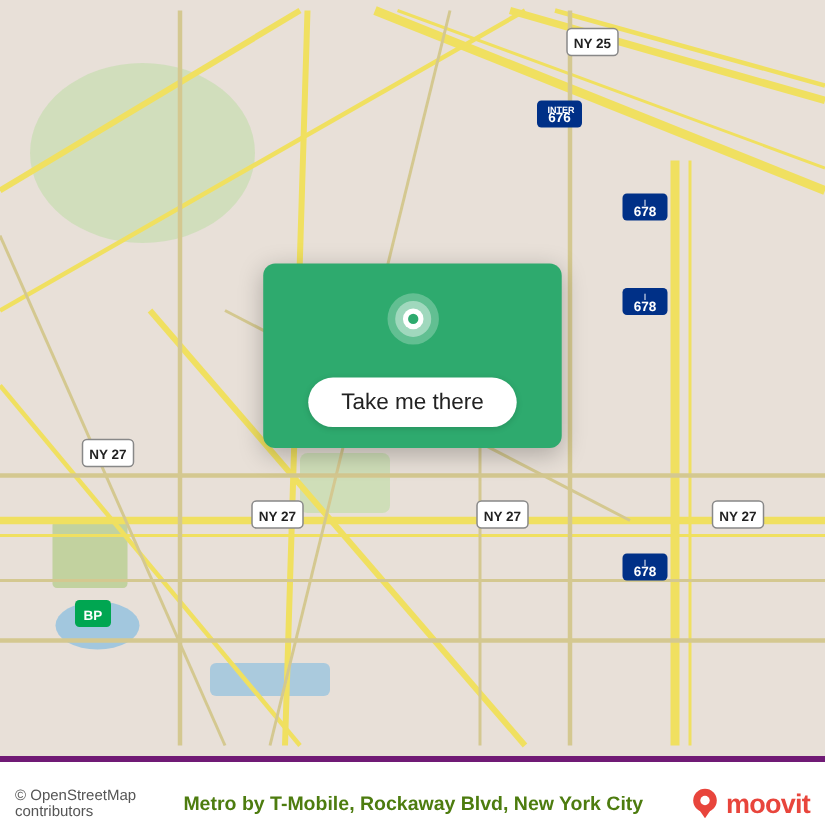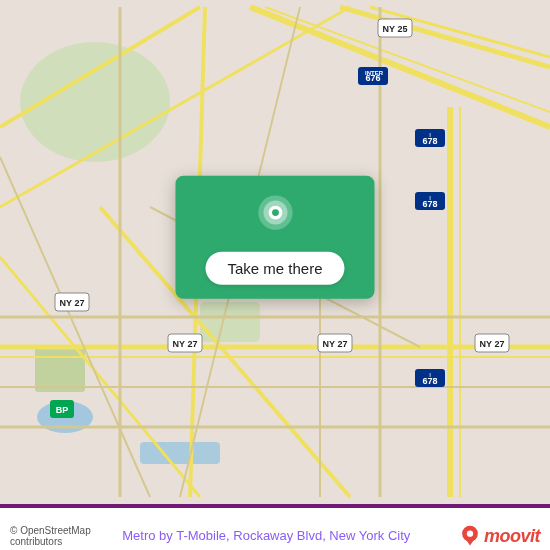--- a/index.html
+++ b/index.html
@@ -79,30 +79,30 @@
 
     #location-info {
       display: flex;
       align-items: center;
       gap: 8px;
       flex: 3;
     }
 
     #location-text {
       font-size: 13px;
-      color: #8b5cf6;
+      color: #4d7c0f;
       line-height: 1.3;
+      font-weight: bold;
     }
 
     #moovit-logo {
       display: flex;
       align-items: center;
       gap: 3px;
       margin-left: auto;
-      font-style: italic;
     }
 
     #moovit-pin {
       width: 22px;
       height: 22px;
     }
 
     #moovit-text {
       font-size: 18px;
       font-weight: bold;

